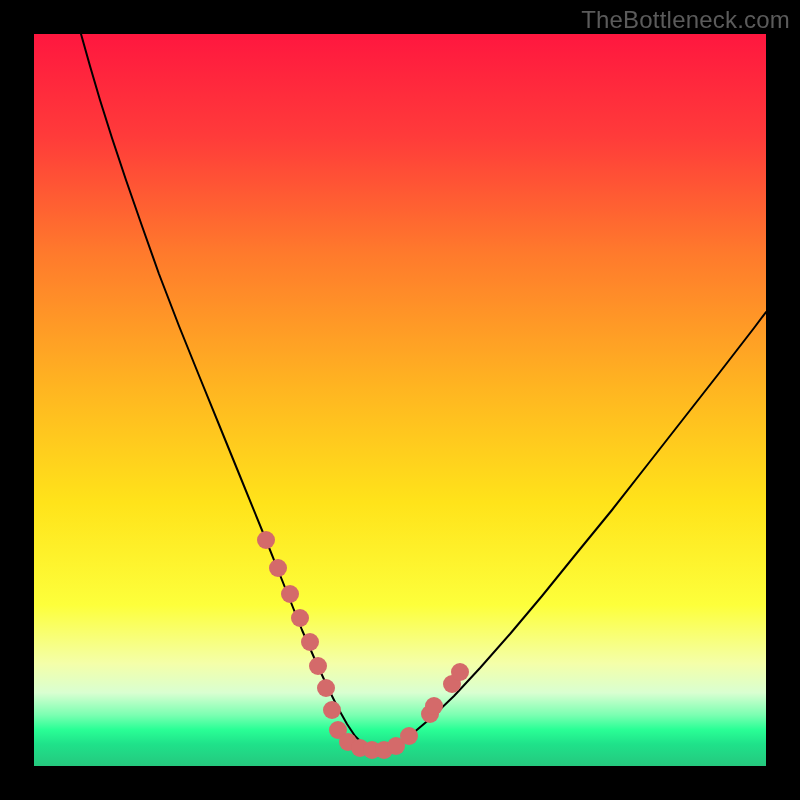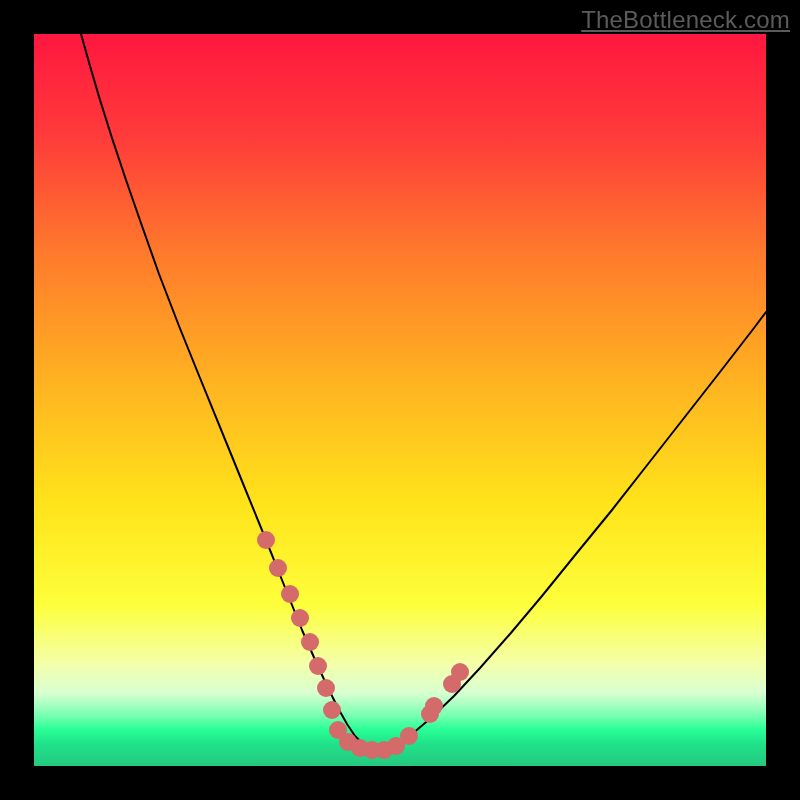--- a/index.html
+++ b/index.html
@@ -29,21 +29,20 @@
     inset: 0;
   }
   .watermark {
     position: absolute;
     top: 6px;
     right: 10px;
     font-size: 24px;
     font-weight: 400;
     color: #5b5b5b;
     letter-spacing: 0.2px;
-    text-decoration: underline;
   }
   svg.curve {
     position: absolute;
     inset: 0;
   }
 </style>
 </head>
 <body>
 
 <div class="frame">

